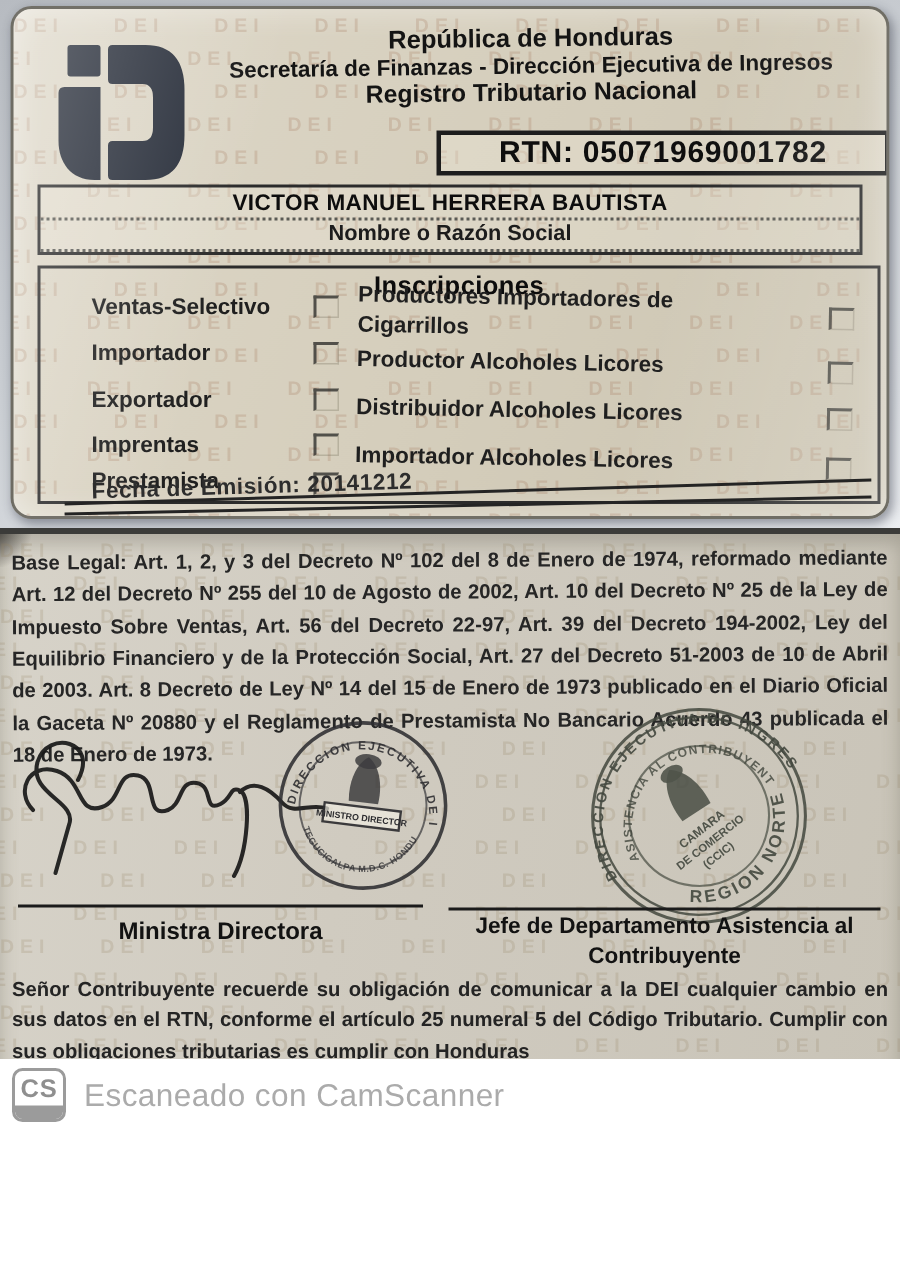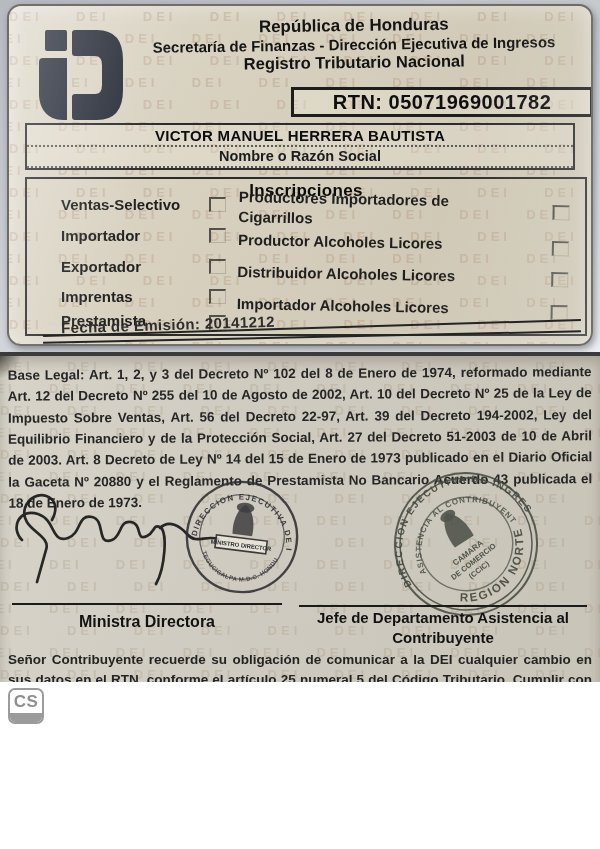--- a/index.html
+++ b/index.html
@@ -120,21 +120,21 @@
     position:absolute; left:8px; right:8px; top:294px;
     font-size:13.5px; font-weight:bold; line-height:1.5; text-align:justify; color:#242424;
   }
   .doc-row {
     position:absolute; left:10px; right:18px; top:349px;
     display:flex; justify-content:space-between;
     font-size:16.5px; font-weight:bold; color:#1c1c1c; letter-spacing:0.2px;
   }
 
   
-  .footer { position:absolute; left:0; top:682px; width:600px; height:124px; background:#ffffff; }
+  .footer { position:absolute; left:0; top:706px; width:600px; height:124px; background:#ffffff; }
   .cs-logo {
     position:absolute; left:8px; top:6px; width:36px; height:36px;
     border:2.5px solid #9b9b9b; border-radius:7px; background:#ffffff; overflow:hidden;
   }
   .cs-logo-text {
     display:block; text-align:center; margin-top:2px;
     font-size:17px; font-weight:bold; color:#8f8f8f; letter-spacing:0.5px;
   }
   .cs-bar { position:absolute; left:0; right:0; bottom:0; height:9px; background:#9b9b9b; }
   .cs-caption {
@@ -307,15 +307,16 @@
       <span>Número de Documento DEI-670- 1767963</span>
       <span>Secretaría: 8B006B</span>
     </div>
   </section>
 
   <footer class="footer">
     <div class="cs-logo">
       <span class="cs-logo-text">CS</span>
       <div class="cs-bar"></div>
     </div>
+    <span class="cs-caption">Escaneado con CamScanner</span>
   </footer>
 
 </div>
 
 </body></html>

